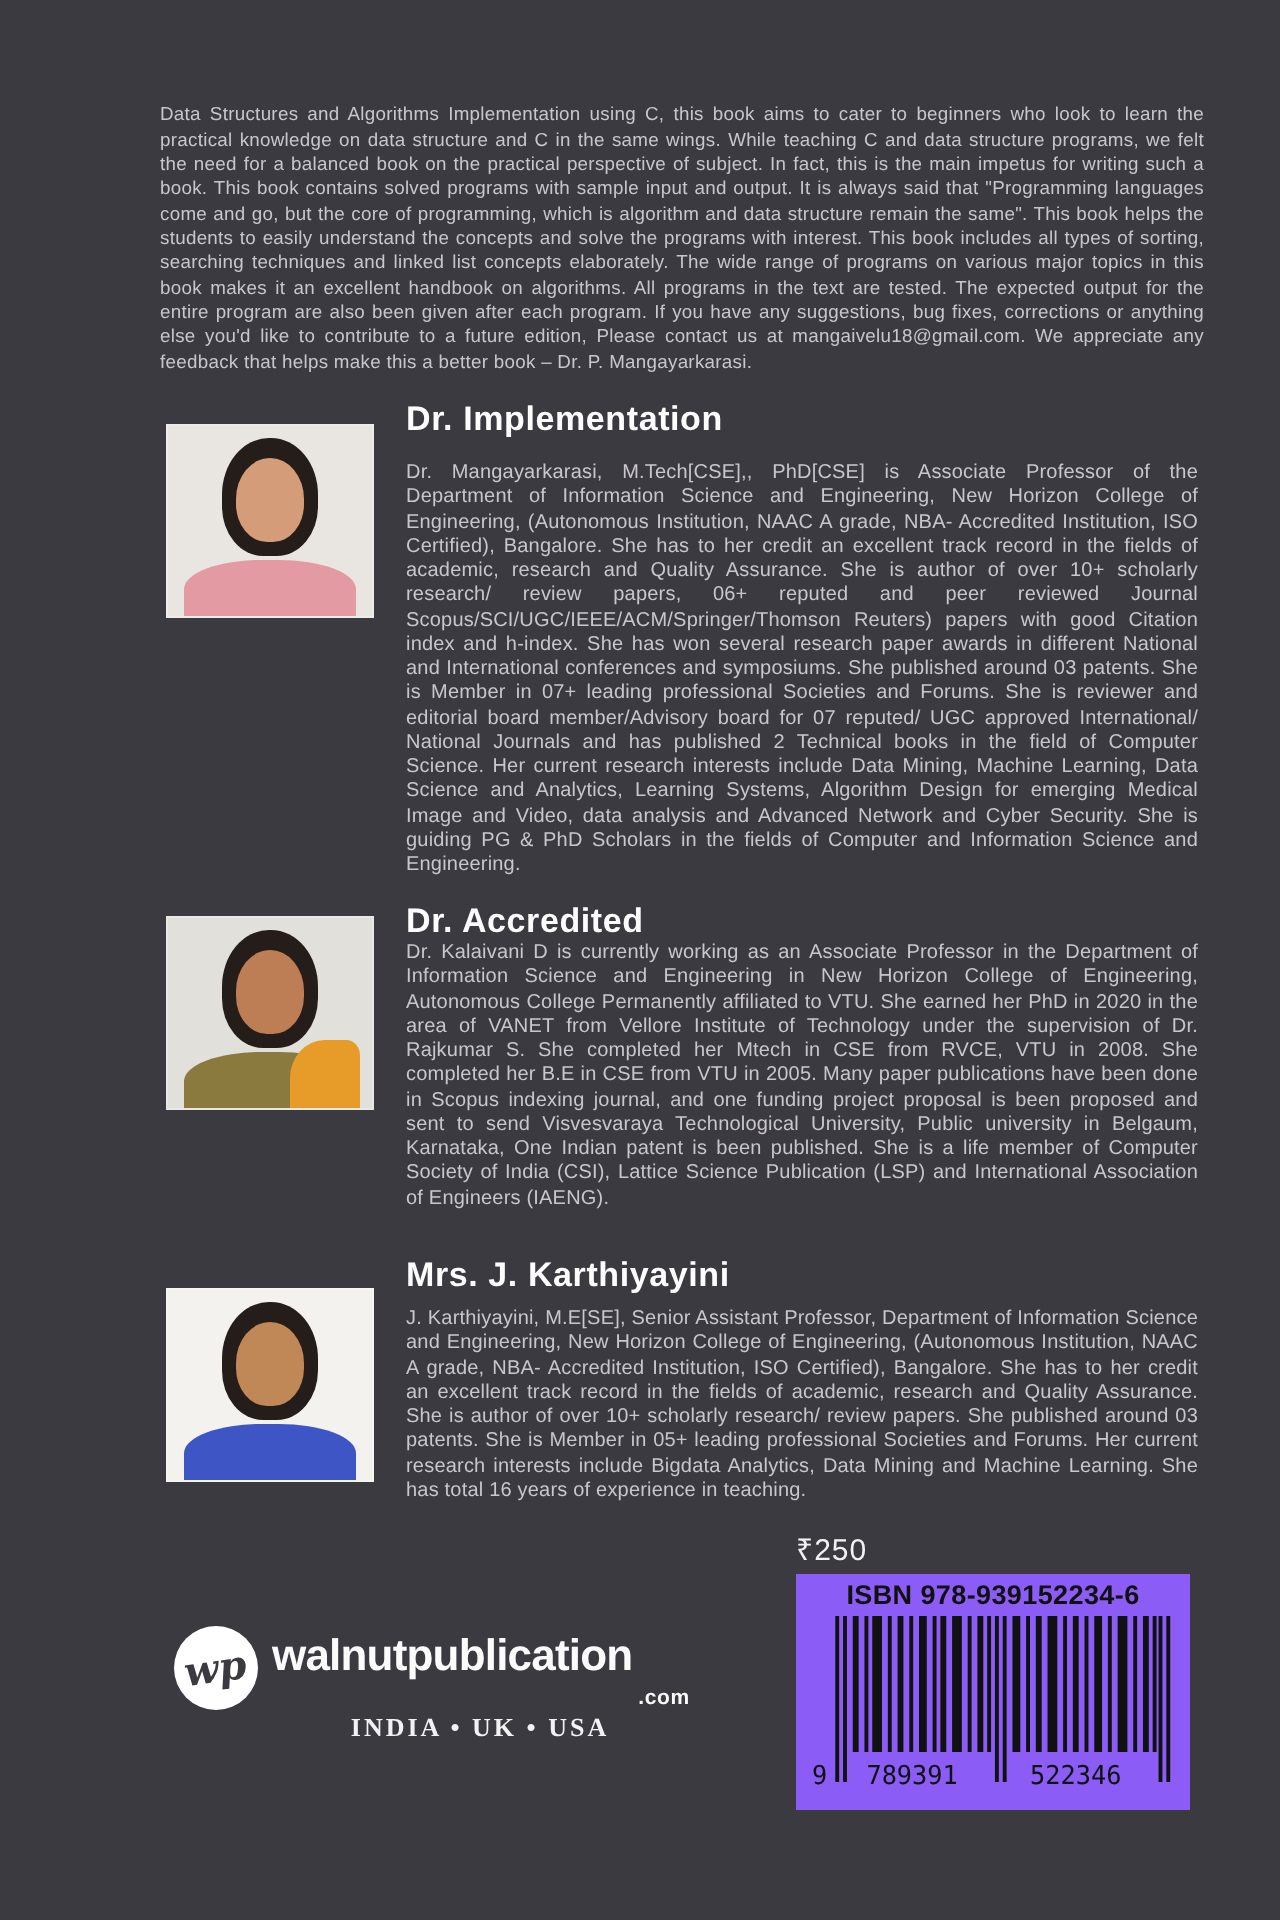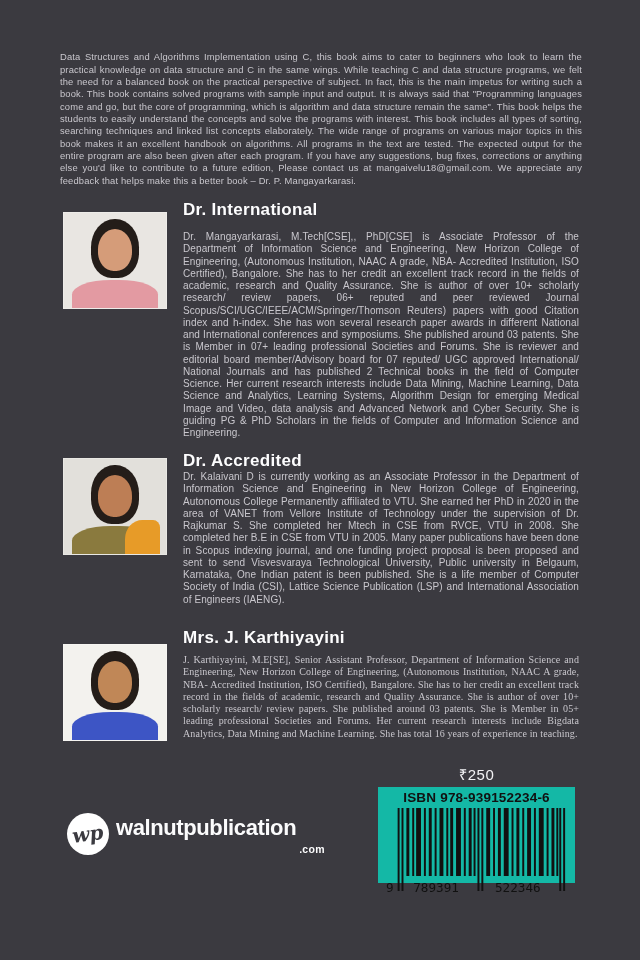--- a/index.html
+++ b/index.html
@@ -3,21 +3,21 @@
 <meta charset="utf-8">
 <style>
   html,body{margin:0;padding:0;}
   body{
     width:640px;height:960px;
     background:#3b3a40;
     font-family:"Liberation Sans", sans-serif;
     position:relative;
     overflow:hidden;
   }
-  .cover{position:absolute;inset:0;background:#3b3a40;}
+  .cover{position:absolute;inset:0;background:#3b3a40;margin-left:20px;}
 
   
   .intro{
     position:absolute;left:60px;top:42px;width:522px;
     color:#c9c7cd;font-size:9.4px;line-height:12.35px;
     text-align:justify;letter-spacing:.15px;
   }
 
   
   .section{position:absolute;left:0;width:640px;}
@@ -45,30 +45,30 @@
     position:absolute;left:183px;margin:0;
     color:#fdfdfe;font-size:17px;font-weight:bold;letter-spacing:.3px;
   }
   .bio{
     position:absolute;left:183px;width:396px;margin:0;
     color:#c9c7cd;font-size:10px;line-height:12.25px;
     text-align:justify;letter-spacing:.1px;
   }
   #sec0 .photo{top:212px;} #sec0 .author-name{top:200px;} #sec0 .bio{top:231px;}
   #sec1 .photo{top:458px;} #sec1 .author-name{top:451px;} #sec1 .bio{top:471px;}
-  #sec2 .photo{top:644px;} #sec2 .author-name{top:628px;text-align:right;} #sec2 .bio{top:654px;font-family:Liberation Serif, serif;}
+  #sec2 .photo{top:644px;} #sec2 .author-name{top:628px;text-align:right;} #sec2 .bio{top:654px;}
 
   
   .price{
     position:absolute;left:378px;top:764px;width:197px;
-    text-align:center;color:#f2f2f4;font-size:15px;letter-spacing:.5px;
+    color:#f2f2f4;font-size:15px;letter-spacing:.5px;
   }
   .barcode-box{
-    position:absolute;left:378px;top:787px;width:197px;height:96px;
-    background:#14b8a6;color:#111;
+    position:absolute;left:378px;top:787px;width:197px;height:118px;
+    background:#8b5cf6;color:#111;
   }
   .isbn-label{
     position:absolute;top:3px;left:0;width:100%;text-align:center;
     font-size:13.5px;font-weight:bold;letter-spacing:.2px;color:#111;
   }
   .bars{position:absolute;left:6px;top:21px;width:185px;height:86px;}
   .bars text{font-family:"DejaVu Sans Mono", monospace;font-size:13px;fill:#111;}
 
   
   .logo-circle{
@@ -99,21 +99,21 @@
 <div class="cover">
 
   <p class="intro">Data Structures and Algorithms Implementation using C, this book aims to cater to beginners who look to learn the practical knowledge on data structure and C in the same wings. While teaching C and data structure programs, we felt the need for a balanced book on the practical perspective of subject. In fact, this is the main impetus for writing such a book. This book contains solved programs with sample input and output. It is always said that "Programming languages come and go, but the core of programming, which is algorithm and data structure remain the same". This book helps the students to easily understand the concepts and solve the programs with interest. This book includes all types of sorting, searching techniques and linked list concepts elaborately. The wide range of programs on various major topics in this book makes it an excellent handbook on algorithms. All programs in the text are tested. The expected output for the entire program are also been given after each program. If you have any suggestions, bug fixes, corrections or anything else you'd like to contribute to a future edition, Please contact us at mangaivelu18@gmail.com. We appreciate any feedback that helps make this a better book – Dr. P. Mangayarkarasi.</p>
 
   <div class="section" id="sec0">
     <div class="photo photo-0">
       <div class="hair"></div>
       <div class="face"></div>
       <div class="torso"></div>
     </div>
-    <h2 class="author-name">Dr. International</h2>
+    <h2 class="author-name">Dr. Implementation</h2>
     <p class="bio">Dr. Mangayarkarasi, M.Tech[CSE],, PhD[CSE] is Associate Professor of the Department of Information Science and Engineering, New Horizon College of Engineering, (Autonomous Institution, NAAC A grade, NBA- Accredited Institution, ISO Certified), Bangalore. She has to her credit an excellent track record in the fields of academic, research and Quality Assurance. She is author of over 10+ scholarly research/ review papers, 06+ reputed and peer reviewed Journal Scopus/SCI/UGC/IEEE/ACM/Springer/Thomson Reuters) papers with good Citation index and h-index. She has won several research paper awards in different National and International conferences and symposiums. She published around 03 patents. She is Member in 07+ leading professional Societies and Forums. She is reviewer and editorial board member/Advisory board for 07 reputed/ UGC approved International/ National Journals and has published 2 Technical books in the field of Computer Science. Her current research interests include Data Mining, Machine Learning, Data Science and Analytics, Learning Systems, Algorithm Design for emerging Medical Image and Video, data analysis and Advanced Network and Cyber Security. She is guiding PG &amp; PhD Scholars in the fields of Computer and Information Science and Engineering.</p>
   </div>
 
   <div class="section" id="sec1">
     <div class="photo photo-1">
       <div class="hair"></div>
       <div class="face"></div>
       <div class="torso"></div>
       <div class="drape"></div>
     </div>
@@ -176,14 +176,15 @@
       <text x="30" y="84">789391</text>
       <text x="114" y="84">522346</text>
     </svg>
   </div>
 
   <div class="logo-circle">
     <span>wp</span>
   </div>
   <div class="wordmark">walnutpublication</div>
   <div class="tld">.com</div>
+  <div class="countries">INDIA  •  UK  •  USA</div>
 
 </div>
 
 </body></html>

